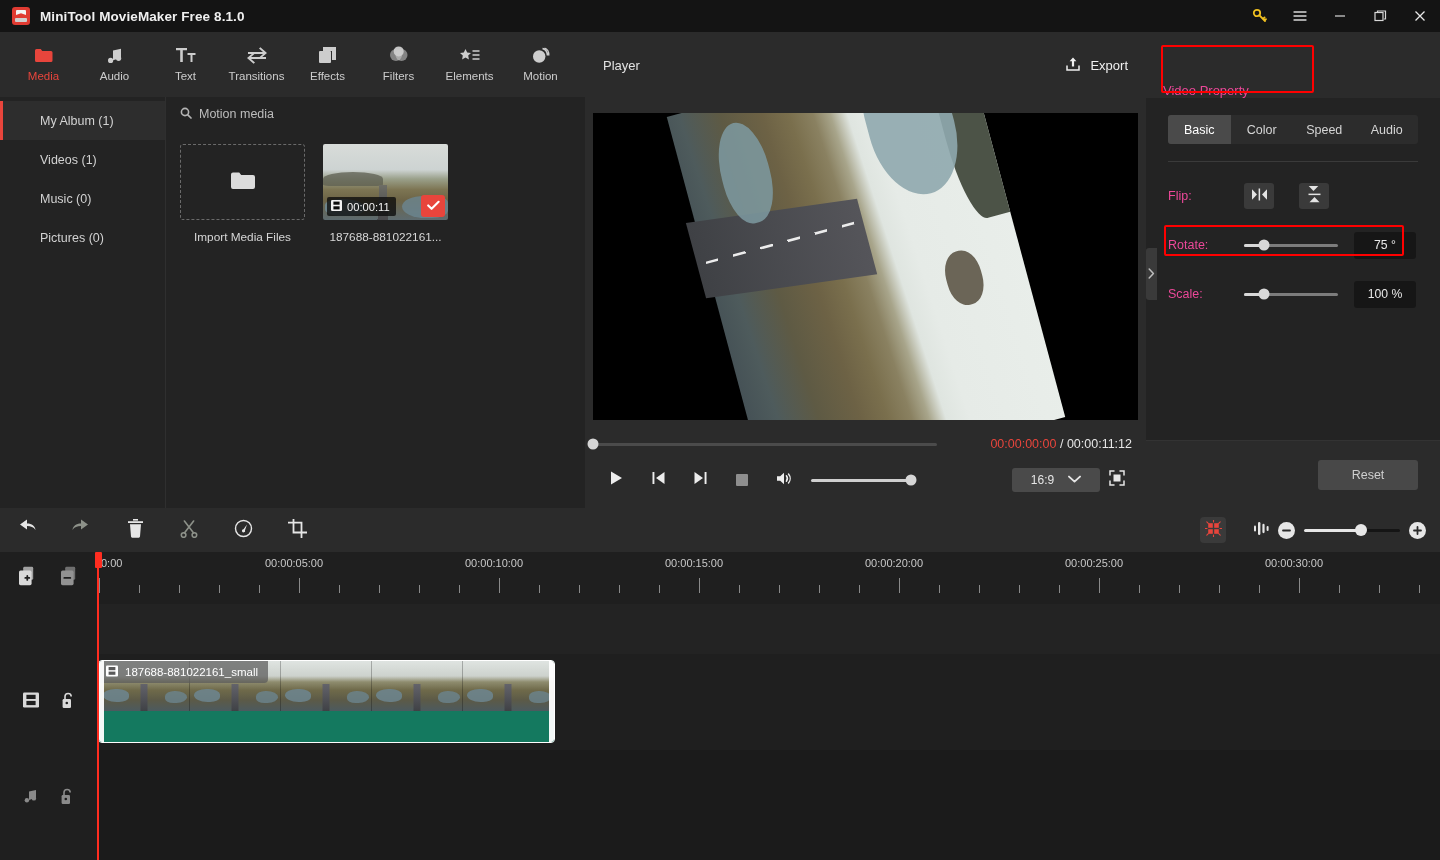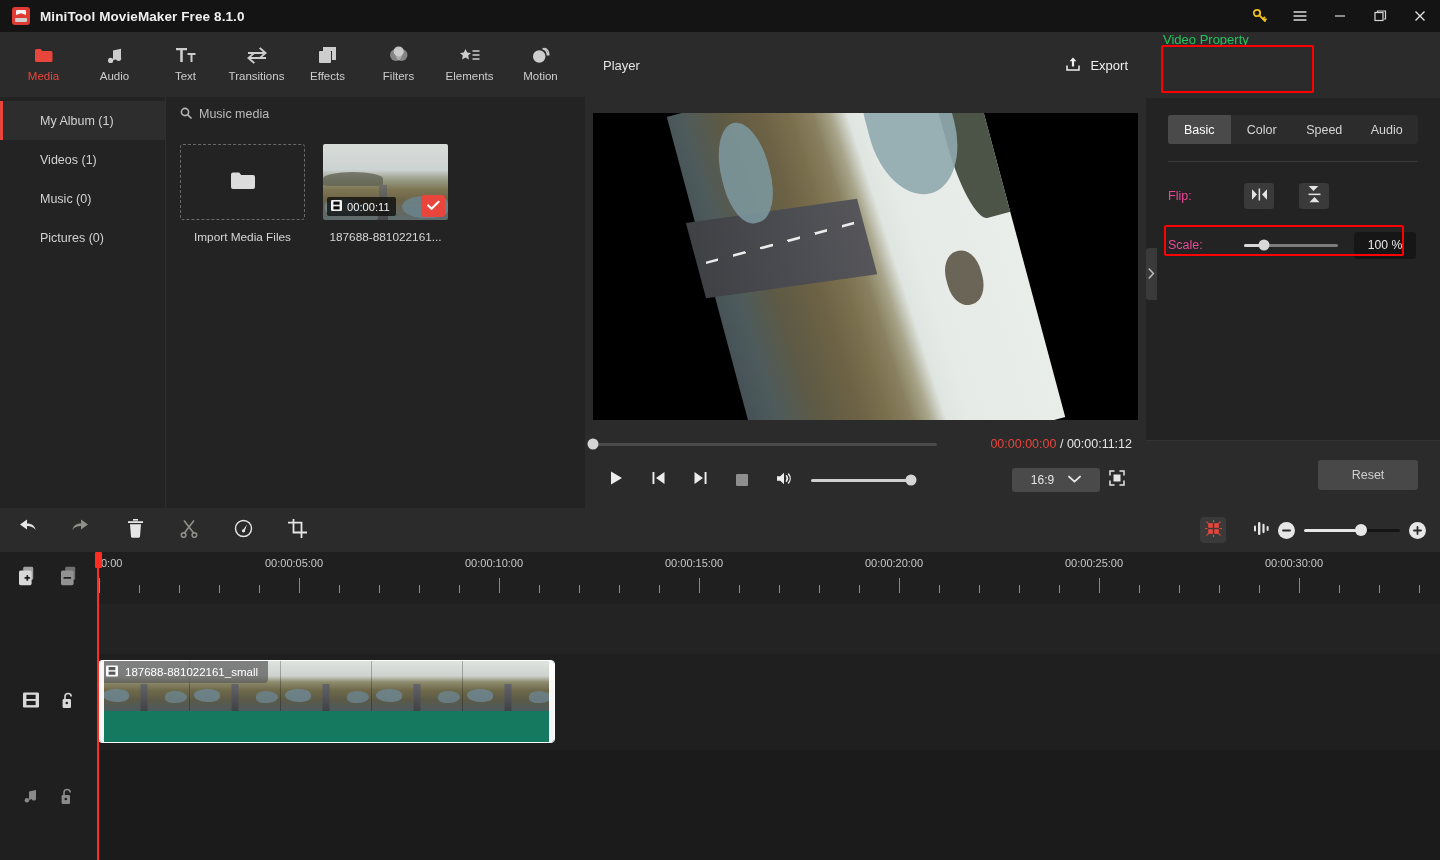--- a/index.html
+++ b/index.html
@@ -210,22 +210,22 @@
   .ratio-select svg { fill: #e6e6e6; }
   .fs-btn { width: 34px; height: 30px; display: flex; align-items: center; justify-content: center; }
   .fs-btn svg { fill: #e6e6e6; }
 
   
   .proppanel {
     position: absolute; left: 1146px; top: 32px; width: 294px; height: 476px;
     background: #232323;
   }
   .prop-head {
-    height: 66px; background: #2b2b2b; display: flex; align-items: flex-start; padding-left: 17px;
-    font-size: 13px; color: #22c55e;
+    height: 66px; background: #2b2b2b; display: flex; align-items: flex-end; padding-left: 17px;
+    font-size: 13px; color: #ec4899;
   }
   .hl-box-title {
     position: absolute; left: 1161px; top: 45px; width: 153px; height: 48px;
     border: 2px solid #ff0000; border-radius: 2px; pointer-events: none;
   }
   .collapse-tab {
     position: absolute; left: 1146px; top: 248px; width: 11px; height: 52px;
     background: #3a3a3a; border-radius: 3px 0 0 3px;
     display: flex; align-items: center; justify-content: center;
   }
@@ -503,21 +503,21 @@
 
     <div class="media-main">
       <div class="media-top">
         <div class="search-box">
           <span>
             <svg width="12" height="12" viewBox="0 0 12 12">
                 <circle cx="5" cy="5" r="3.6" fill="none" stroke="#b4b4b4" stroke-width="1.6"></circle>
                 <path d="M7.8 7.8L11 11" stroke="#b4b4b4" stroke-width="1.7" stroke-linecap="round"></path>
               </svg>
           </span>
-          <span>Music media</span>
+          <span>Motion media</span>
         </div>
         <div class="yt-dl">
           <span>
             <svg width="15" height="12" viewBox="0 0 15 12">
                 <rect x="0" y="1" width="12" height="9" rx="2.4"></rect>
                 <path d="M4.6 3.4l3.6 2.1-3.6 2.1z" fill="#232323"></path>
                 <circle cx="12.2" cy="9" r="2.6"></circle>
                 <path d="M12.2 7.4v3.2M10.9 9.3l1.3 1.3 1.3-1.3" stroke="#232323" stroke-width=".9" fill="none"></path>
               </svg>
           </span>
@@ -701,20 +701,30 @@
           <span>
             <svg width="13" height="17" viewBox="0 0 13 17">
                 <path d="M1.3 1l5.2 5-5.2 5z" transform="rotate(90 6.5 5)"></path>
                 <rect x="0.5" y="7.6" width="12" height="1.5"></rect>
                 <path d="M1.3 16l5.2-5-5.2-5z" transform="rotate(-90 6.5 11)"></path>
               </svg>
           </span>
         </div>
       </div>
 
+      <div class="prop-row">
+        <div class="prop-label">Rotate:</div>
+        <div class="slider">
+          <div class="fill" style="width:21%"></div>
+          <div class="knob" style="left:21%"></div>
+        </div>
+        <div class="numbox">
+          <span>75 °</span>
+        </div>
+      </div>
 
       <div class="prop-row">
         <div class="prop-label">Scale:</div>
         <div class="slider">
           <div class="fill" style="width:21%"></div>
           <div class="knob" style="left:21%"></div>
         </div>
         <div class="numbox">
           <span>100 %</span>
         </div>

